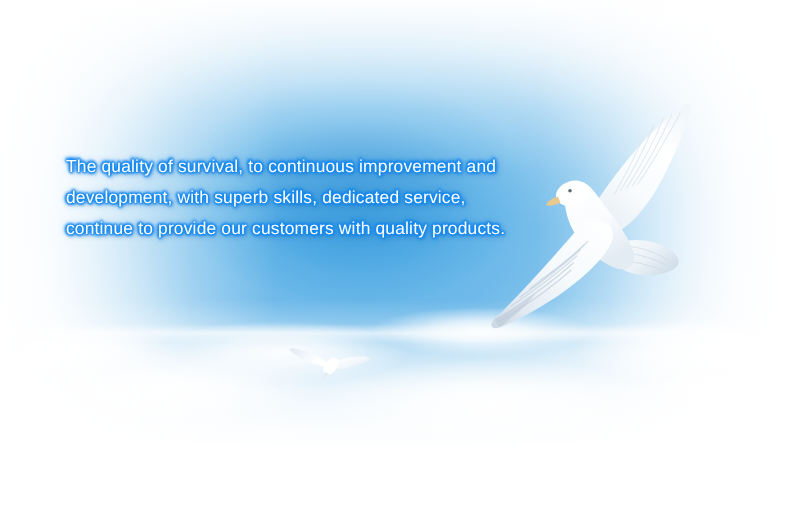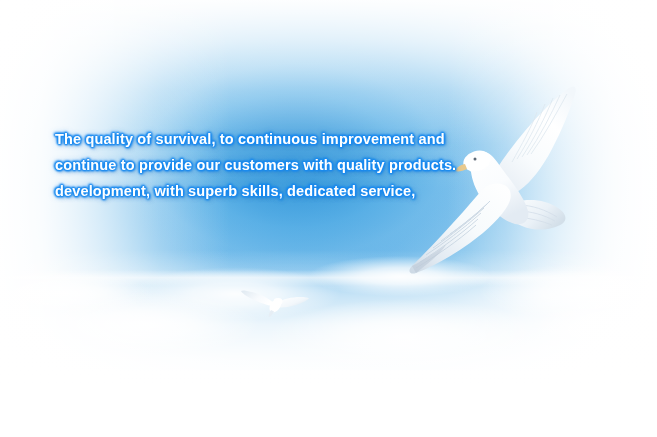--- a/index.html
+++ b/index.html
@@ -164,21 +164,21 @@
   
   .headline {
     position: absolute;
     left: 55px;
     top: 126px;
     width: 420px;
   }
   .headline-line {
     font-family: "Liberation Sans", sans-serif;
     font-size: 14.5px;
-    font-weight: 700;
+    font-weight: 400;
     line-height: 26px;
     letter-spacing: 0.01em;
     color: #ffffff;
     white-space: nowrap;
     text-shadow:
       0 0 1px #1b8bf0,
       0 0 2px #1b8bf0,
       0 0 3px #1f90f2,
       1px 0 2px #1b8bf0,
       -1px 0 2px #1b8bf0,
@@ -314,17 +314,17 @@
                C36,28 33,29 31,28 C29,26.5 29,22 31,19 Z" fill="#ffffff"></path>
 
       <ellipse cx="38" cy="17.5" rx="4.5" ry="3.4" fill="#ffffff"></ellipse>
 
       <path d="M31,26 C29,29 28,32 29,33 C31,32.5 33,30 34,27.5 Z" fill="#e6eef5"></path>
     </svg>
   </div>
 
   <div class="headline">
     <div class="headline-line">The quality of survival, to continuous improvement and</div>
+    <div class="headline-line">development, with superb skills, dedicated service,</div>
     <div class="headline-line">continue to provide our customers with quality products.</div>
-    <div class="headline-line">development, with superb skills, dedicated service,</div>
   </div>
 
 </div>
 
 </body></html>

